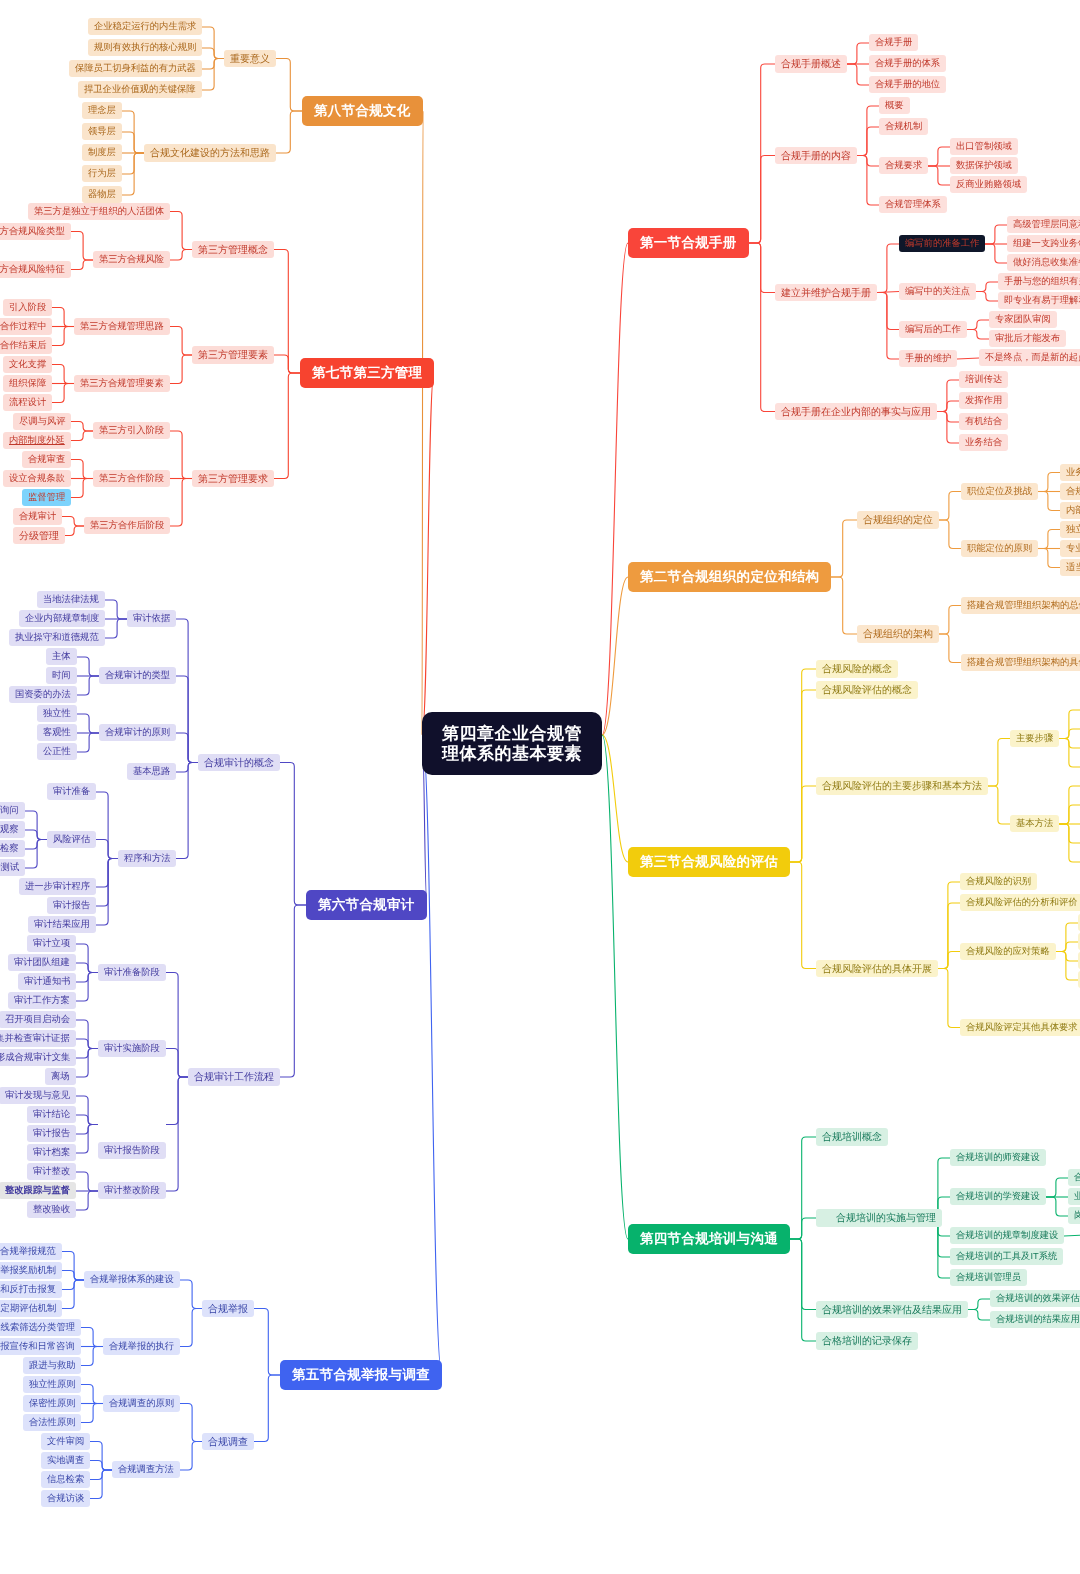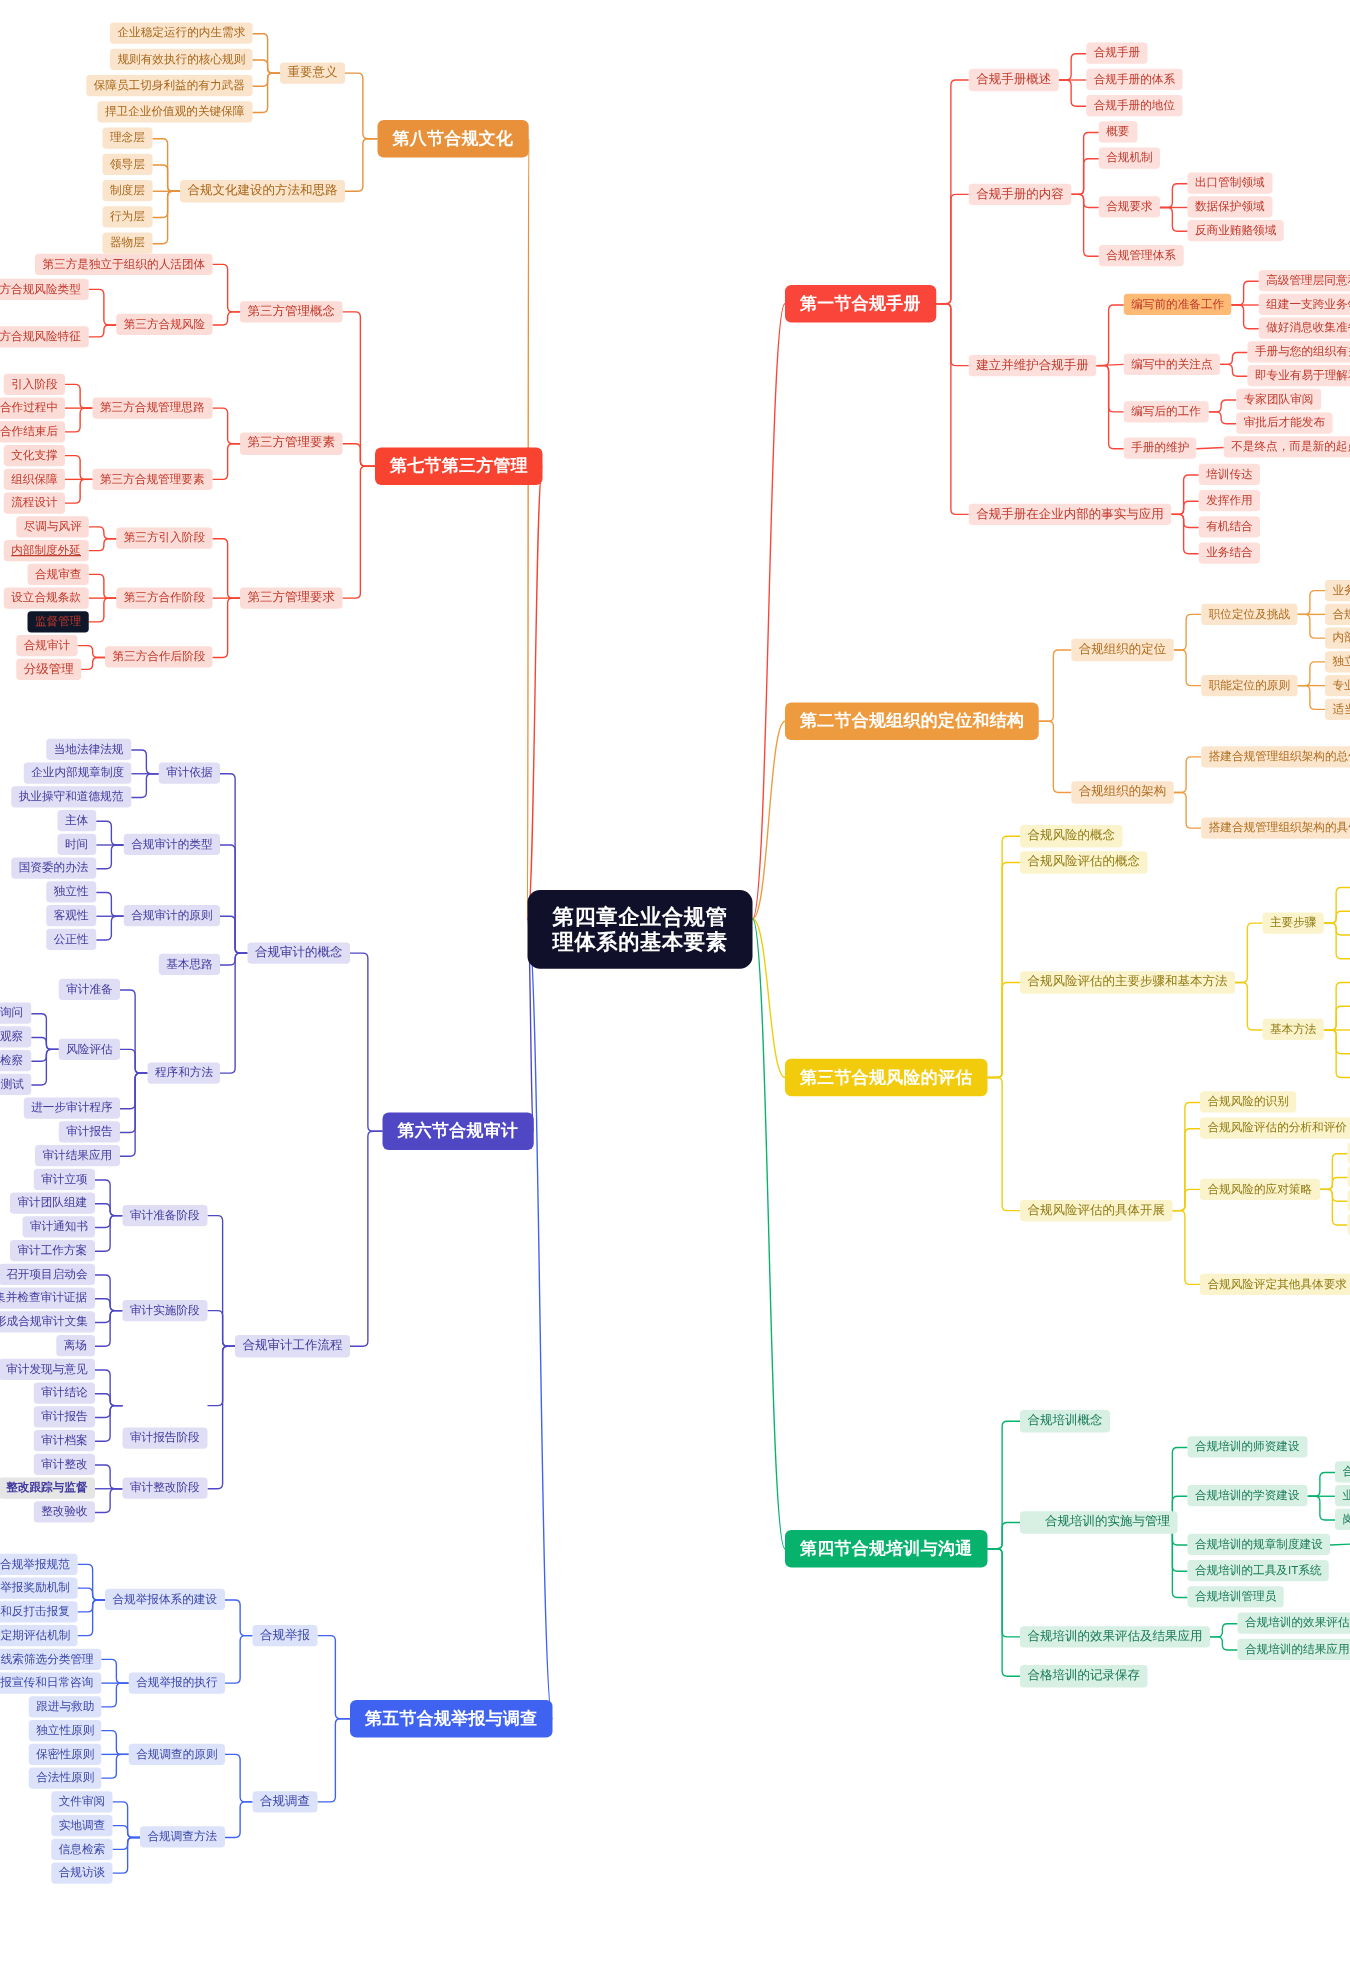--- a/index.html
+++ b/index.html
@@ -239,21 +239,21 @@
       <div class="node chip" style="left: 869px; top: 76.35px; font-size: 9.3px; background: rgb(253, 224, 220); color: rgb(192, 57, 43);">合规手册的地位</div>
       <div class="node chip l2" style="left: 775px; top: 146.5px; font-size: 10px; background: rgb(253, 224, 220); color: rgb(192, 57, 43);">合规手册的内容</div>
       <div class="node chip" style="left: 879px; top: 97.35px; font-size: 9.3px; background: rgb(253, 224, 220); color: rgb(192, 57, 43);">概要</div>
       <div class="node chip" style="left: 879px; top: 118.35px; font-size: 9.3px; background: rgb(253, 224, 220); color: rgb(192, 57, 43);">合规机制</div>
       <div class="node chip" style="left: 879px; top: 157.35px; font-size: 9.3px; background: rgb(253, 224, 220); color: rgb(192, 57, 43);">合规要求</div>
       <div class="node chip" style="left: 950px; top: 138.35px; font-size: 9.3px; background: rgb(253, 224, 220); color: rgb(192, 57, 43);">出口管制领域</div>
       <div class="node chip" style="left: 950px; top: 157.35px; font-size: 9.3px; background: rgb(253, 224, 220); color: rgb(192, 57, 43);">数据保护领域</div>
       <div class="node chip" style="left: 950px; top: 176.35px; font-size: 9.3px; background: rgb(253, 224, 220); color: rgb(192, 57, 43);">反商业贿赂领域</div>
       <div class="node chip" style="left: 879px; top: 196.35px; font-size: 9.3px; background: rgb(253, 224, 220); color: rgb(192, 57, 43);">合规管理体系</div>
       <div class="node chip l2" style="left: 775px; top: 283.5px; font-size: 10px; background: rgb(253, 224, 220); color: rgb(192, 57, 43);">建立并维护合规手册</div>
-      <div class="node chip" style="left: 899px; top: 235.35px; font-size: 9.3px; background: #fdba74; color: rgb(192, 57, 43);">编写前的准备工作</div>
+      <div class="node chip" style="left: 899px; top: 235.35px; font-size: 9.3px; background: #0f172a; color: rgb(192, 57, 43);">编写前的准备工作</div>
       <div class="node chip" style="left: 1007px; top: 216.35px; font-size: 9.3px; background: rgb(253, 224, 220); color: rgb(192, 57, 43);">高级管理层同意和支持</div>
       <div class="node chip" style="left: 1007px; top: 235.35px; font-size: 9.3px; background: rgb(253, 224, 220); color: rgb(192, 57, 43);">组建一支跨业务领域的专家团队</div>
       <div class="node chip" style="left: 1007px; top: 254.35px; font-size: 9.3px; background: rgb(253, 224, 220); color: rgb(192, 57, 43);">做好消息收集准备工作</div>
       <div class="node chip" style="left: 899px; top: 282.85px; font-size: 9.3px; background: rgb(253, 224, 220); color: rgb(192, 57, 43);">编写中的关注点</div>
       <div class="node chip" style="left: 998px; top: 273.35px; font-size: 9.3px; background: rgb(253, 224, 220); color: rgb(192, 57, 43);">手册与您的组织有关</div>
       <div class="node chip" style="left: 998px; top: 292.35px; font-size: 9.3px; background: rgb(253, 224, 220); color: rgb(192, 57, 43);">即专业有易于理解和遵循</div>
       <div class="node chip" style="left: 899px; top: 320.85px; font-size: 9.3px; background: rgb(253, 224, 220); color: rgb(192, 57, 43);">编写后的工作</div>
       <div class="node chip" style="left: 989px; top: 311.35px; font-size: 9.3px; background: rgb(253, 224, 220); color: rgb(192, 57, 43);">专家团队审阅</div>
       <div class="node chip" style="left: 989px; top: 330.35px; font-size: 9.3px; background: rgb(253, 224, 220); color: rgb(192, 57, 43);">审批后才能发布</div>
       <div class="node chip" style="left: 899px; top: 350.35px; font-size: 9.3px; background: rgb(253, 224, 220); color: rgb(192, 57, 43);">手册的维护</div>
@@ -387,21 +387,21 @@
       <div class="node chip" style="left: 3px; top: 355.85px; font-size: 9.3px; background: rgb(252, 220, 215); color: rgb(192, 57, 43);">文化支撑</div>
       <div class="node chip" style="left: 3px; top: 374.85px; font-size: 9.3px; background: rgb(252, 220, 215); color: rgb(192, 57, 43);">组织保障</div>
       <div class="node chip" style="left: 3px; top: 393.85px; font-size: 9.3px; background: rgb(252, 220, 215); color: rgb(192, 57, 43);">流程设计</div>
       <div class="node chip l2" style="left: 192px; top: 469.5px; font-size: 10px; background: rgb(252, 220, 215); color: rgb(192, 57, 43);">第三方管理要求</div>
       <div class="node chip" style="left: 93px; top: 422.35px; font-size: 9.3px; background: rgb(252, 220, 215); color: rgb(192, 57, 43);">第三方引入阶段</div>
       <div class="node chip" style="left: 13px; top: 412.85px; font-size: 9.3px; background: rgb(252, 220, 215); color: rgb(192, 57, 43);">尽调与风评</div>
       <div class="node chip" style="left: 3px; top: 431.85px; font-size: 9.3px; background: rgb(252, 220, 215); color: rgb(192, 57, 43); text-decoration: underline;">内部制度外延</div>
       <div class="node chip" style="left: 93px; top: 469.85px; font-size: 9.3px; background: rgb(252, 220, 215); color: rgb(192, 57, 43);">第三方合作阶段</div>
       <div class="node chip" style="left: 22px; top: 450.85px; font-size: 9.3px; background: rgb(252, 220, 215); color: rgb(192, 57, 43);">合规审查</div>
       <div class="node chip" style="left: 3px; top: 469.85px; font-size: 9.3px; background: rgb(252, 220, 215); color: rgb(192, 57, 43);">设立合规条款</div>
-      <div class="node chip" style="left: 22px; top: 488.85px; font-size: 9.3px; background: #0f172a; color: rgb(192, 57, 43);">监督管理</div>
+      <div class="node chip" style="left: 22px; top: 488.85px; font-size: 9.3px; background: #7dd3fc; color: rgb(192, 57, 43);">监督管理</div>
       <div class="node chip" style="left: 84px; top: 517.35px; font-size: 9.3px; background: rgb(252, 220, 215); color: rgb(192, 57, 43);">第三方合作后阶段</div>
       <div class="node chip" style="left: 13px; top: 507.85px; font-size: 9.3px; background: rgb(252, 220, 215); color: rgb(192, 57, 43);">合规审计</div>
       <div class="node chip" style="left: 13px; top: 526.85px; font-size: 10px; background: rgb(252, 220, 215); color: rgb(192, 57, 43);">分级管理</div>
       <div class="node sec" style="left: 302px; top: 96px; background: rgb(232, 145, 58);">第八节合规文化</div>
       <div class="node chip l2" style="left: 224px; top: 49.5px; font-size: 10px; background: rgb(250, 228, 203); color: rgb(169, 103, 27);">重要意义</div>
       <div class="node chip" style="left: 88px; top: 18.35px; font-size: 9.3px; background: rgb(250, 228, 203); color: rgb(169, 103, 27);">企业稳定运行的内生需求</div>
       <div class="node chip" style="left: 88px; top: 39.35px; font-size: 9.3px; background: rgb(250, 228, 203); color: rgb(169, 103, 27);">规则有效执行的核心规则</div>
       <div class="node chip" style="left: 69px; top: 60.35px; font-size: 9.3px; background: rgb(250, 228, 203); color: rgb(169, 103, 27);">保障员工切身利益的有力武器</div>
       <div class="node chip" style="left: 78px; top: 81.35px; font-size: 9.3px; background: rgb(250, 228, 203); color: rgb(169, 103, 27);">捍卫企业价值观的关键保障</div>
       <div class="node chip l2" style="left: 144px; top: 144px; font-size: 10px; background: rgb(250, 228, 203); color: rgb(169, 103, 27);">合规文化建设的方法和思路</div>

